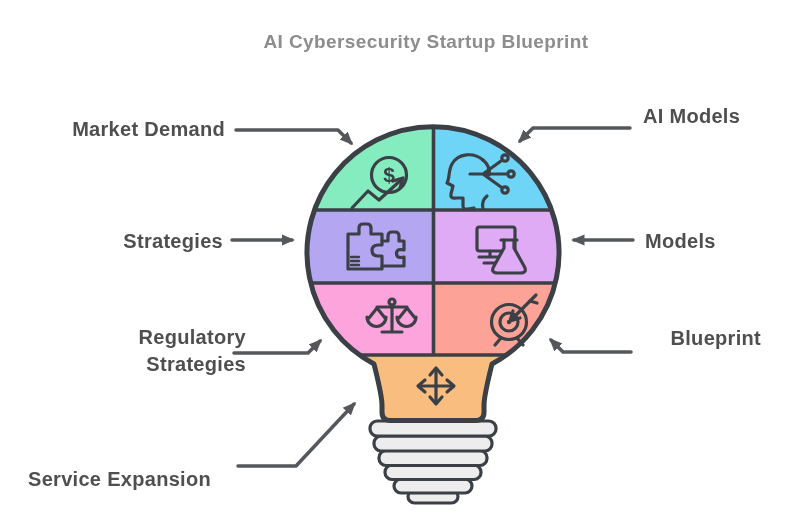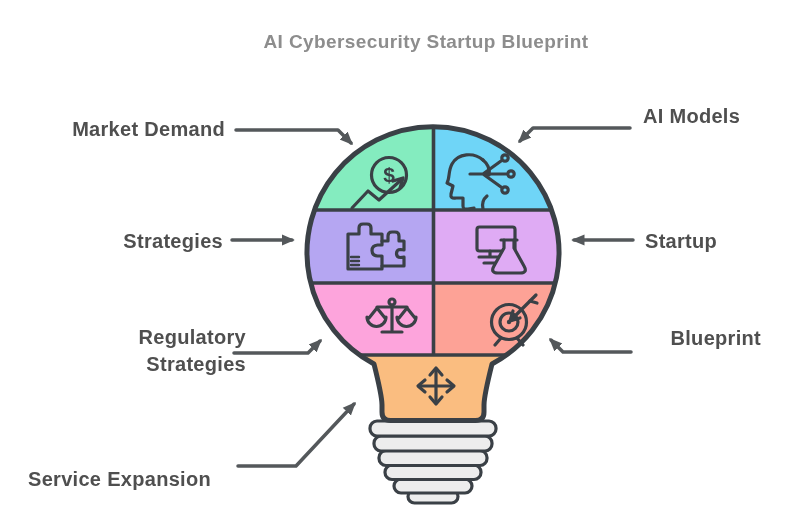--- a/index.html
+++ b/index.html
@@ -137,21 +137,21 @@
   </svg>
 
   <div class="title">AI Cybersecurity Startup Blueprint</div>
 
   <div class="lbl right" style="left:40px;width:185px;top:116px">Market Demand</div>
 
   <div class="lbl" style="left:643px;top:103px">AI Models</div>
 
   <div class="lbl right" style="left:40px;width:183px;top:228px">Strategies</div>
 
-  <div class="lbl" style="left:645px;top:228px">Startup</div>
+  <div class="lbl" style="left:645px;top:228px">Models</div>
 
   <div class="lbl center" style="left:60px;width:186px;top:324px">
     <span style="display:block">Regulatory</span>
     <span style="display:block">Strategies</span>
   </div>
 
   <div class="lbl center" style="left:636px;width:125px;top:325px">
     <span style="display:block">Blueprint</span>
   </div>
 

